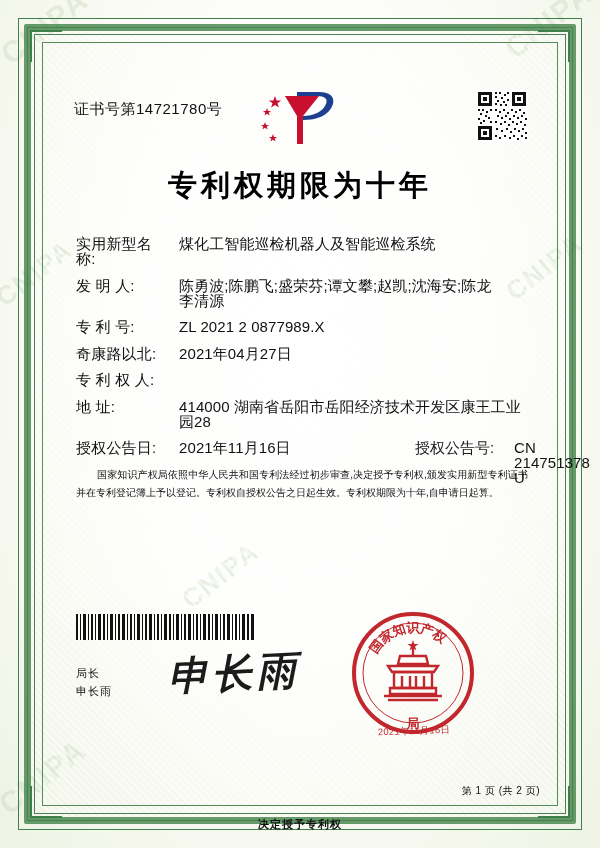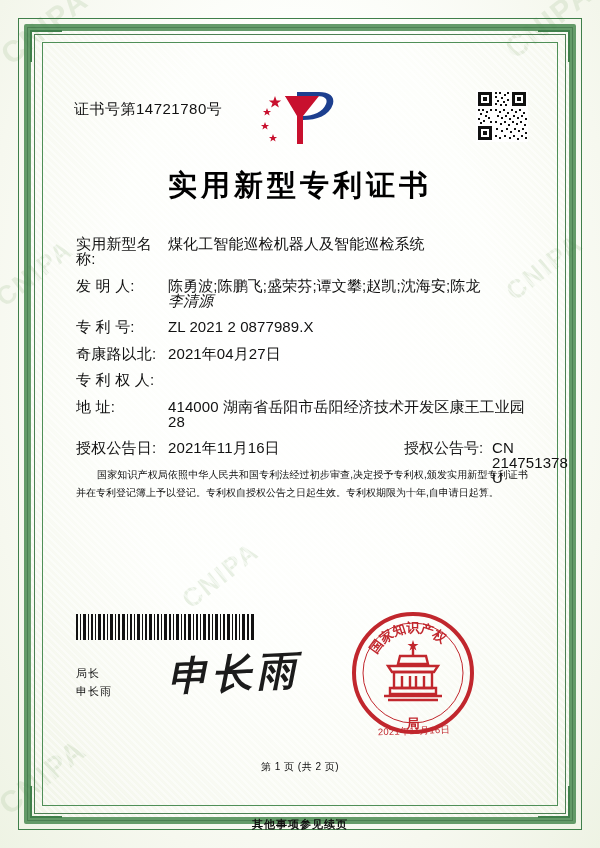--- a/index.html
+++ b/index.html
@@ -144,24 +144,24 @@
   .row .lbl {
     width: 92px;
     flex: 0 0 92px;
     letter-spacing: 0.2px;
     color: #111;
   }
   .row .val {
     flex: 1 1 auto;
     color: #111;
     letter-spacing: 0.1px;
+    margin-left: 11px;
   }
   .val .sub {
     display: block;
-    font-style: italic;
   }
   .row.two .val-left { width: 236px; flex: 0 0 236px; }
   .row.two .lbl2 {
     width: 88px;
     flex: 0 0 88px;
     display: flex;
     justify-content: space-between;
   }
 
   
@@ -226,22 +226,22 @@
     text-align: center;
     font-size: 9.5px;
     color: #c1272d;
     letter-spacing: 0.2px;
     transform: rotate(-2deg);
   }
 
   .page-no {
     position: absolute;
     left: 0; right: 0;
-    top: 700px;
-    text-align: center;
+    top: 724px;
+    text-align: right;
     font-size: 10px;
     color: #111;
     letter-spacing: 0.5px;
   }
 
   .footer-note {
     position: absolute;
     left: 0; right: 0;
     bottom: 16px;
     text-align: center;
@@ -366,21 +366,21 @@
             <rect x="28" y="45" width="2" height="2"></rect>
           <rect x="33" y="47" width="2" height="2"></rect>
             <rect x="37" y="45" width="2" height="2"></rect>
             <rect x="41" y="48" width="2" height="2"></rect>
           <rect x="45" y="45" width="2" height="2"></rect>
             <rect x="49" y="47" width="2" height="2"></rect>
         </g>
       </svg>
     </div>
 
-    <div class="title">实用新型专利证书</div>
+    <div class="title">专利权期限为十年</div>
 
     <div class="fields">
 
       <div class="row">
         <div class="lbl">实用新型名称:</div>
         <div class="val">煤化工智能巡检机器人及智能巡检系统</div>
       </div>
 
       <div class="row">
         <div class="lbl">发 明 人:</div>
@@ -509,14 +509,14 @@
           <text x="63" y="22" text-anchor="middle" transform="rotate(-54 63 63)">国</text>
           <text x="63" y="118" text-anchor="middle" transform="rotate(0 63 63)">局</text>
         </g>
       </svg>
     </div>
     <div class="seal-date">2021年11月16日</div>
 
     <div class="page-no">第 1 页 (共 2 页)</div>
   </div>
 
-  <div class="footer-note">其他事项参见续页</div>
+  <div class="footer-note">决定授予专利权</div>
 </div>
 
 </body></html>

